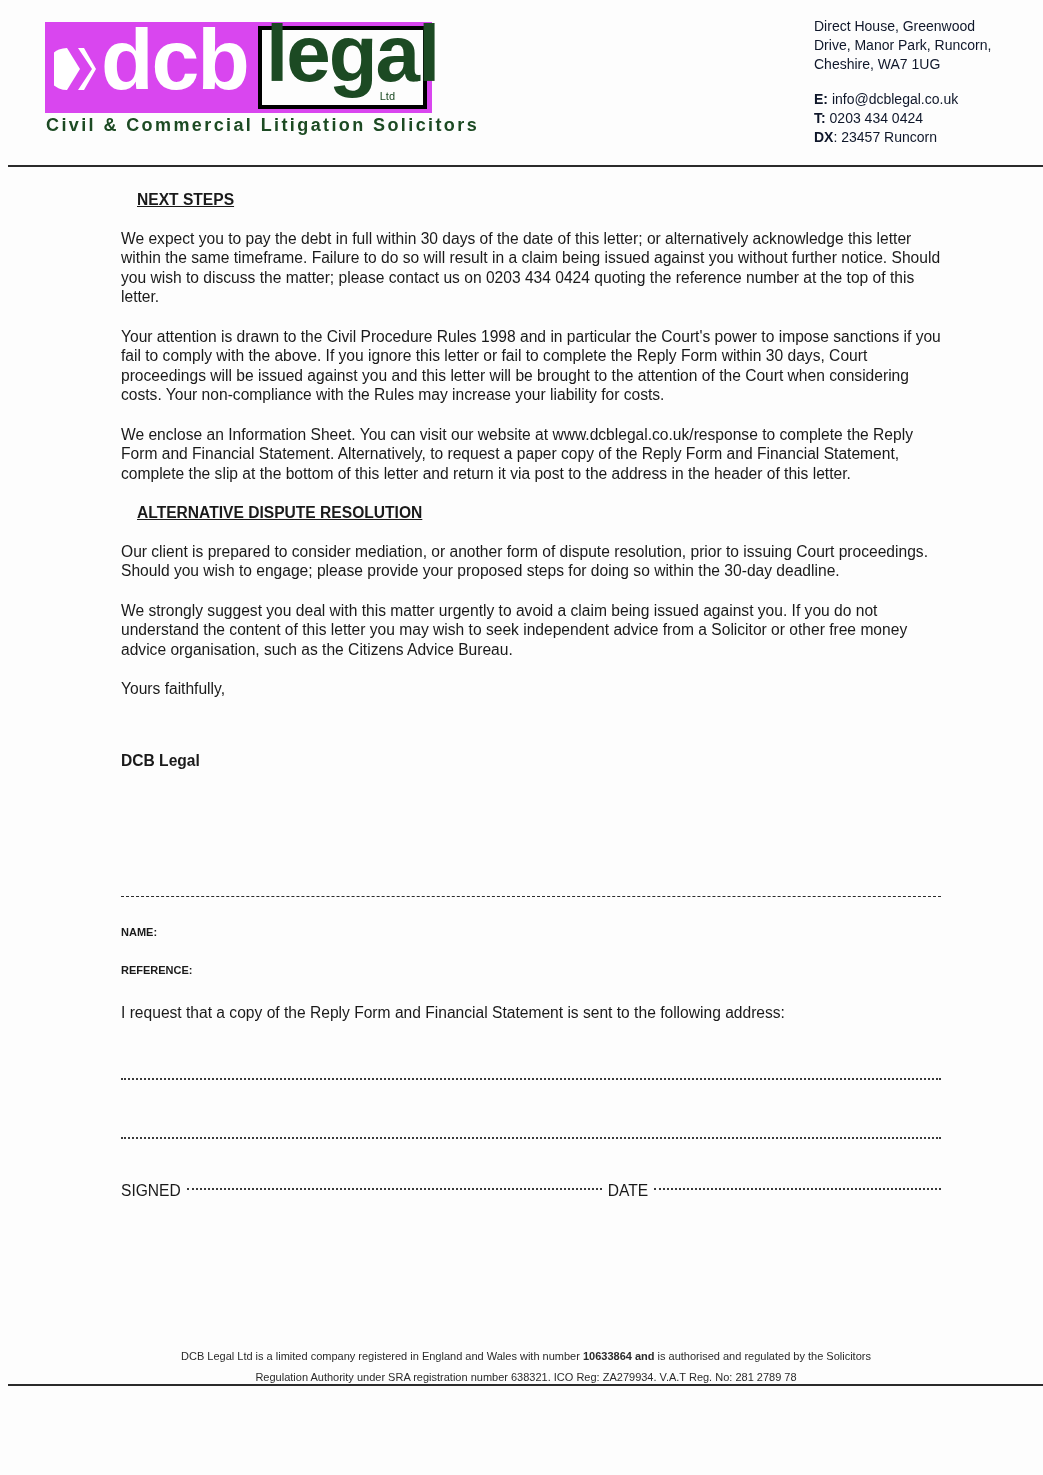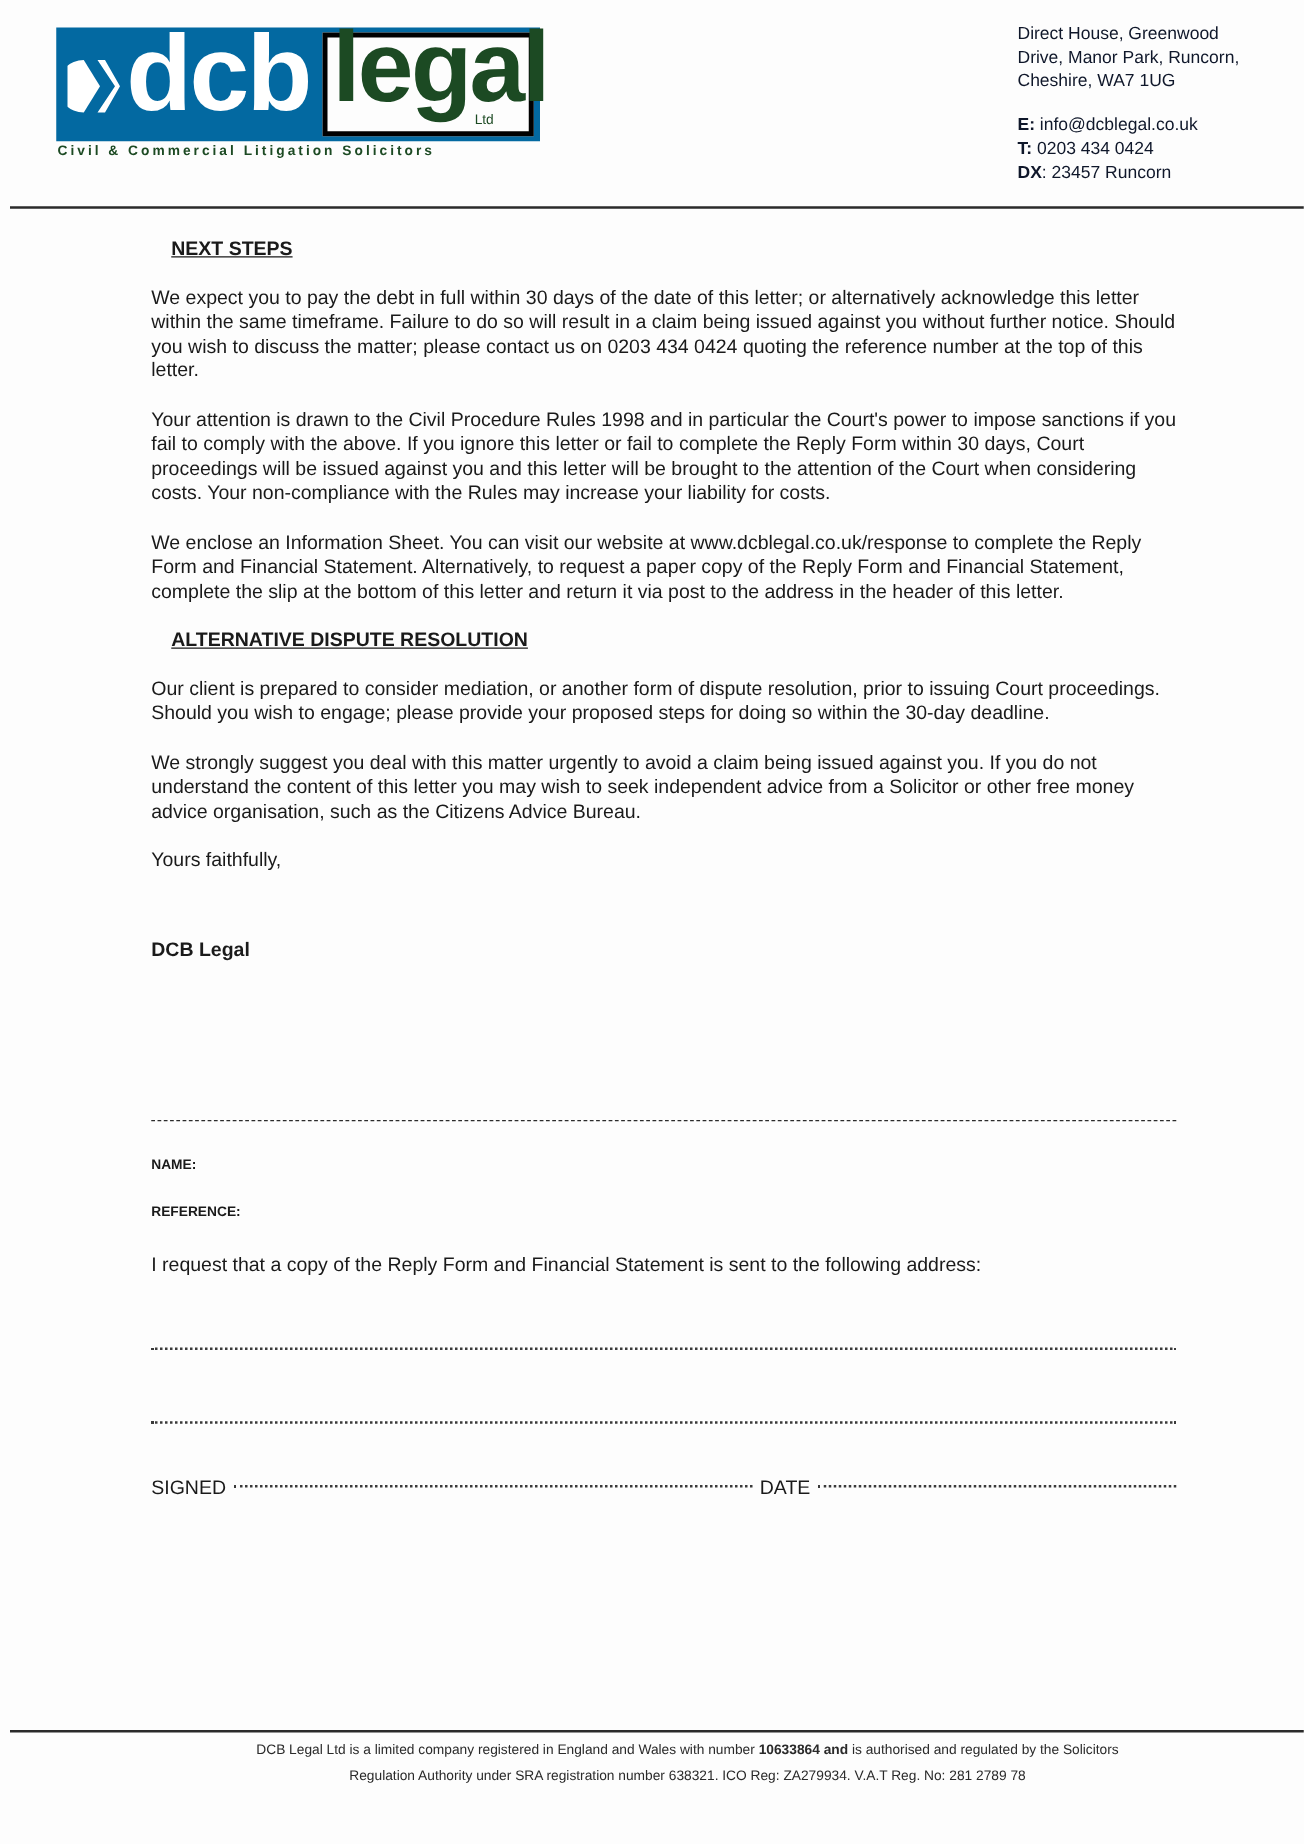--- a/index.html
+++ b/index.html
@@ -2,44 +2,44 @@
 <html><head>
 <meta charset="utf-8">
 <style>
   html, body { margin: 0; padding: 0; }
   body {
     width: 1043px; height: 1475px; background: #fdfdfd; position: relative;
     font-family: "Liberation Sans", sans-serif; color: #1a1a1a; overflow: hidden;
   }
   .abs { position: absolute; }
   
-  .logo { left: 45px; top: 22px; width: 387px; height: 91px; background: #0369a1; }
+  .logo { left: 45px; top: 22px; width: 387px; height: 91px; background: #d946ef; }
   .logo-mark { position: absolute; left: 9px; top: 24px; width: 42px; height: 46px; }
   .logo-dcb { position: absolute; left: 56px; top: -6px; font-size: 86px; font-weight: bold; color: #ffffff; letter-spacing: -2px; line-height: 1; }
   .logo-box { position: absolute; left: 213px; top: 4px; width: 169px; height: 83px; background: #fdfdfd; border: 4px solid #000000; box-sizing: border-box; }
   .logo-legal { position: absolute; left: 4px; top: -16px; font-size: 80px; font-weight: bold; color: #1c4a23; letter-spacing: -2px; line-height: 1; }
   .logo-ltd { position: absolute; right: 28px; bottom: 3px; font-size: 11px; color: #1c4a23; margin-top: 17px; }
-  .tagline { left: 46px; top: 115px; font-size: 11px; letter-spacing: 2.4px; color: #1c4a23; font-weight: bold; }
+  .tagline { left: 46px; top: 115px; font-size: 18px; letter-spacing: 2.4px; color: #1c4a23; font-weight: bold; }
   
   .addr { left: 814px; top: 17px; font-size: 14px; line-height: 19px; color: #0f172a; }
   .addr .gap { height: 16px; }
   .addr b { font-weight: bold; }
   .hr-top { left: 8px; top: 165px; width: 1035px; height: 2px; background: #2b2b2b; }
   
   .content { left: 121px; top: 190px; width: 830px; font-size: 15.6px; line-height: 19.5px; }
   .heading { font-weight: bold; text-decoration: underline; margin: 0 0 19px 16px; }
   .para { margin: 0 0 20px 0; }
   .sign { font-weight: bold; }
   .dash-line { left: 121px; top: 896px; width: 820px; height: 0; border-top: 1.5px dashed #2b2b2b; }
   .label { left: 121px; font-size: 11px; font-weight: bold; }
   .req { left: 121px; top: 1004px; font-size: 15.6px; }
   .dot-line { left: 121px; width: 820px; height: 0; border-top: 2px dotted #3a3a3a; }
   .signed-row { left: 121px; top: 1182px; width: 820px; font-size: 15.6px; display: flex; align-items: center; }
   .signed-row .dots { border-bottom: 2px dotted #3a3a3a; height: 0; position: relative; top: -2px; }
-  .footer { left: 115px; top: 1346px; width: 870px; text-align: center; font-size: 11px; line-height: 21px; color: #2a2a2a; margin-top: 44px; }
+  .footer { left: 91px; top: 1346px; width: 870px; text-align: center; font-size: 11px; line-height: 21px; color: #2a2a2a; }
   .hr-bottom { left: 8px; top: 1384px; width: 1035px; height: 2px; background: #2b2b2b; }
 </style>
 </head>
 <body>
 
 <div class="abs logo">
   <svg class="logo-mark" viewBox="0 0 42 46">
     <path d="M13 2 L26 23 L13 44 A20 20 0 0 1 13 2 Z" fill="#ffffff"></path>
     <path d="M24 2 L38 23 L24 44 L30 44 L42 23 L30 2 Z" fill="#ffffff"></path>
   </svg>

